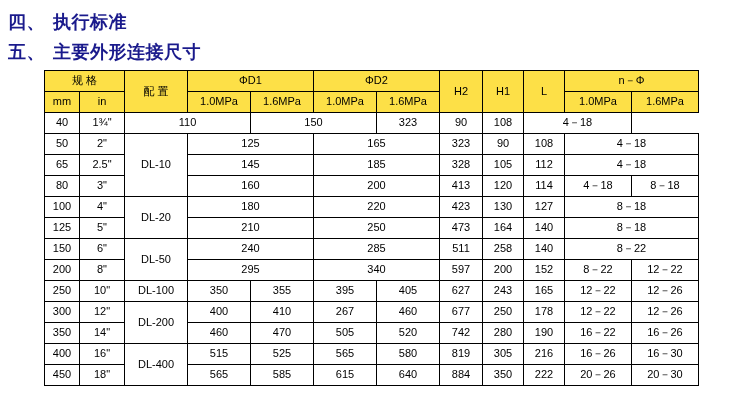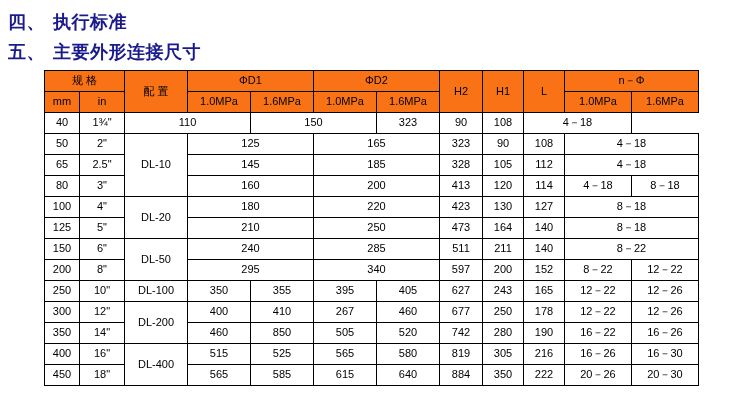--- a/index.html
+++ b/index.html
@@ -60,21 +60,21 @@
   table.spec th, table.spec td {
     border: 1px solid #000000;
     text-align: center;
     vertical-align: middle;
     padding: 0;
     height: 20px;
     line-height: 1.05;
     font-weight: normal;
   }
   table.spec thead th {
-    background: #f97316;
+    background: #fde047;
     font-weight: normal;
   }
   .w-mm { width: 34px; }
   .w-in { width: 44px; }
   .w-cfg { width: 62px; }
   .w-p { width: 62px; }
   .w-h2 { width: 42px; }
   .w-h1 { width: 38px; }
   .w-l { width: 40px; }
   .w-nphi { width: 66px; }
@@ -181,21 +181,21 @@
           <td class="w-l">140</td>
           <td class="w-nphi" colspan="2">8－18</td>
         </tr>
         <tr>
           <td class="w-mm">150</td>
           <td class="w-in">6"</td>
           <td class="w-cfg" rowspan="2">DL-50</td>
           <td class="w-p" colspan="2">240</td>
           <td class="w-p" colspan="2">285</td>
           <td class="w-h2">511</td>
-          <td class="w-h1">211</td>
+          <td class="w-h1">258</td>
           <td class="w-l">140</td>
           <td class="w-nphi" colspan="2">8－22</td>
         </tr>
         <tr>
           <td class="w-mm">200</td>
           <td class="w-in">8"</td>
           <td class="w-p" colspan="2">295</td>
           <td class="w-p" colspan="2">340</td>
           <td class="w-h2">597</td>
           <td class="w-h1">200</td>
@@ -228,21 +228,21 @@
           <td class="w-h2">677</td>
           <td class="w-h1">250</td>
           <td class="w-l">178</td>
           <td class="w-nphi">12－22</td>
           <td class="w-nphi">12－26</td>
         </tr>
         <tr>
           <td class="w-mm">350</td>
           <td class="w-in">14"</td>
           <td class="w-p">460</td>
-          <td class="w-p">850</td>
+          <td class="w-p">470</td>
           <td class="w-p">505</td>
           <td class="w-p">520</td>
           <td class="w-h2">742</td>
           <td class="w-h1">280</td>
           <td class="w-l">190</td>
           <td class="w-nphi">16－22</td>
           <td class="w-nphi">16－26</td>
         </tr>
         <tr>
           <td class="w-mm">400</td>

